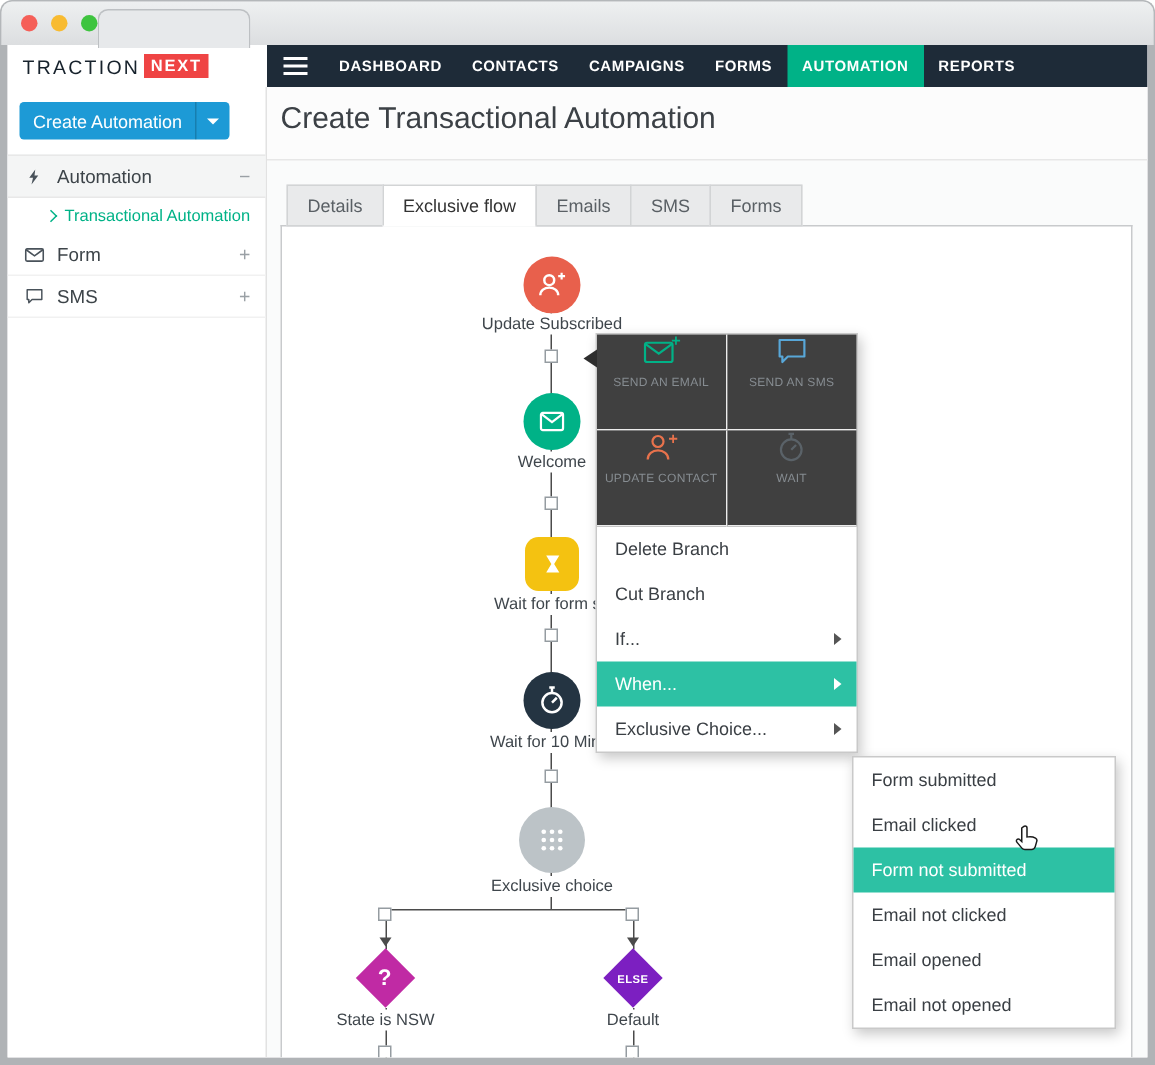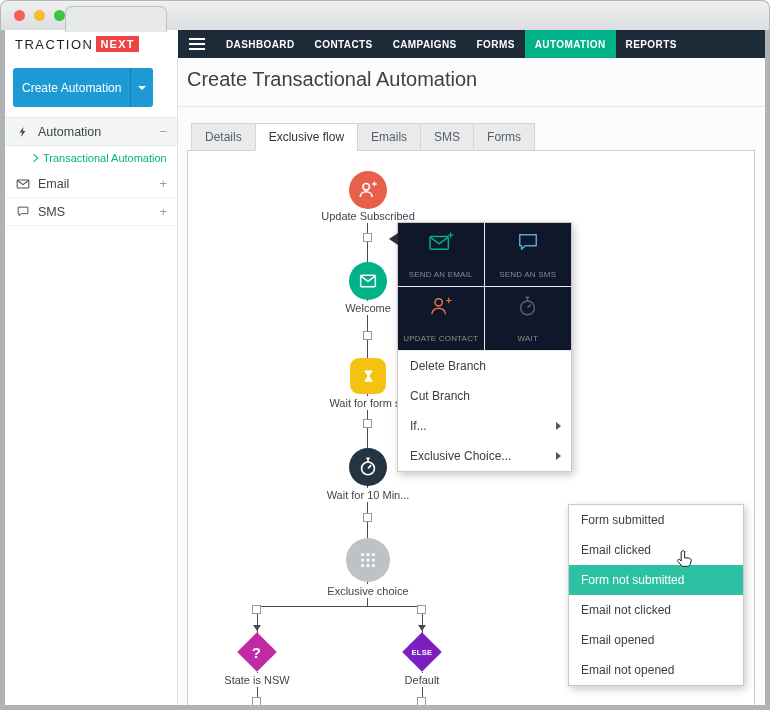--- a/index.html
+++ b/index.html
@@ -22,21 +22,21 @@
   .topnav{flex:1;background:#1e2b38;display:flex;align-items:stretch;}
   .hamburger{width:38px;display:flex;flex-direction:column;justify-content:center;align-items:center;gap:3px;cursor:pointer;}
   .hamburger span{width:16px;height:2px;background:#fff;display:block;}
   .nav-item{display:flex;align-items:center;padding:0 10px;color:#fff;font-size:10px;font-weight:bold;letter-spacing:.4px;cursor:pointer;}
   .nav-item.active{background:#00b287;}
 
   
   .body-row{flex:1;display:flex;min-height:0;}
   .sidebar{width:173px;flex:0 0 173px;background:#fff;border-right:1px solid #e2e2e2;box-sizing:border-box;}
   .create-wrap{padding:10px 8px;}
-  .create-btn{display:inline-flex;height:39px;background:#1d9ad6;border-radius:3px;color:#fff;font-size:12px;align-items:stretch;cursor:pointer;}
+  .create-btn{display:inline-flex;height:25px;background:#1d9ad6;border-radius:3px;color:#fff;font-size:12px;align-items:stretch;cursor:pointer;}
   .create-label{display:flex;align-items:center;padding:0 9px;}
   .create-caret{display:flex;align-items:center;padding:0 7px;border-left:1px solid rgba(0,0,0,.18);}
   .caret-down{width:0;height:0;border-left:4px solid transparent;border-right:4px solid transparent;border-top:4px solid #fff;}
   .side-item{height:27px;display:flex;align-items:center;padding:0 10px;font-size:12.5px;color:#3d4449;gap:8px;border-bottom:1px solid #f1f1f1;cursor:pointer;}
   .side-item.first{background:#f4f5f5;border-top:1px solid #e8e8e8;border-bottom:1px solid #e8e8e8;}
   .side-ico{width:15px;display:flex;justify-content:center;}
   .side-toggle{margin-left:auto;color:#9aa0a5;font-size:13px;}
   .side-sub{height:24px;display:flex;align-items:center;padding-left:26px;font-size:11px;color:#00b287;gap:6px;cursor:pointer;}
   .chev{width:5px;height:5px;border-right:1.5px solid #00b287;border-top:1.5px solid #00b287;transform:rotate(45deg);flex:0 0 auto;}
 
@@ -66,21 +66,21 @@
   .n-purple{background:#7c1fc1;}
   .n-diamond > span{transform:rotate(-45deg);color:#fff;font-weight:bold;}
   .q-glyph{font-size:15px;}
   .else-glyph{font-size:7.5px;letter-spacing:.3px;}
   .nlabel{position:absolute;transform:translateX(-50%);background:#fff;padding:0 3px;font-size:11px;color:#3f464c;white-space:nowrap;z-index:2;line-height:14px;}
 
   
   .ctx{position:absolute;left:209px;top:71px;width:173px;background:#fff;border:1px solid #c9c9c9;box-shadow:2px 3px 8px rgba(0,0,0,.22);z-index:10;}
   .ctx-pointer{position:absolute;left:-9px;top:10px;width:0;height:0;border-top:6px solid transparent;border-bottom:6px solid transparent;border-right:9px solid #2e2e2e;}
   .ctx-tiles{display:grid;grid-template-columns:1fr 1fr;}
-  .tile{height:64px;display:flex;flex-direction:column;align-items:center;justify-content:center;gap:17px;cursor:pointer;box-sizing:border-box;background:#0f172a;}
+  .tile{height:64px;display:flex;flex-direction:column;align-items:center;gap:5px;cursor:pointer;box-sizing:border-box;background:#404040;}
   .tile:nth-child(1){border-right:1px solid #ececec;border-bottom:1px solid #ececec;}
   .tile:nth-child(2){border-bottom:1px solid #ececec;}
   .tile:nth-child(3){border-right:1px solid #ececec;border-bottom:1px solid #ececec;}
   .tile:nth-child(4){border-bottom:1px solid #ececec;}
   .tile-label{font-size:8px;color:#868c91;letter-spacing:.2px;}
   .ctx-item{height:30px;display:flex;align-items:center;padding:0 12px;font-size:12px;color:#3a3f44;position:relative;cursor:pointer;}
   .ctx-item.active{background:#2dc1a4;color:#fff;}
   .sub-arrow{position:absolute;right:10px;width:0;height:0;border-top:4px solid transparent;border-bottom:4px solid transparent;border-left:5px solid #555;}
   .ctx-item.active .sub-arrow{border-left-color:#fff;}
 
@@ -146,21 +146,21 @@
             <span class="chev"></span>
             <span>Transactional Automation</span>
           </div>
           <div class="side-item">
             <span class="side-ico">
               <svg width="14" height="12" viewBox="0 0 24 20">
                   <rect x="2" y="3" width="20" height="14" rx="1.5" fill="none" stroke="#49525a" stroke-width="1.8"></rect>
                   <path d="M2.5 4l9.5 7 9.5-7" fill="none" stroke="#49525a" stroke-width="1.8"></path>
                 </svg>
             </span>
-            <span>Email</span>
+            <span>Form</span>
             <span class="side-toggle">+</span>
           </div>
           <div class="side-item">
             <span class="side-ico">
               <svg width="14" height="13" viewBox="0 0 24 24">
                   <path d="M3 4h18v12H9l-4 4v-4H3z" fill="none" stroke="#49525a" stroke-width="1.8" stroke-linejoin="round"></path>
                 </svg>
             </span>
             <span>SMS</span>
             <span class="side-toggle">+</span>
@@ -295,20 +295,24 @@
                 <div class="ctx-item">
                     <span>Delete Branch</span>
                   </div>
                 <div class="ctx-item">
                     <span>Cut Branch</span>
                   </div>
                 <div class="ctx-item">
                     <span>If...</span>
                     <span class="sub-arrow"></span>
                   </div>
+                <div class="ctx-item active">
+                    <span>When...</span>
+                    <span class="sub-arrow"></span>
+                  </div>
                 <div class="ctx-item">
                     <span>Exclusive Choice...</span>
                     <span class="sub-arrow"></span>
                   </div>
               </div>
             </div>
 
             <div class="submenu">
               <div class="sub-item">Form submitted</div>
               <div class="sub-item">Email clicked</div>

